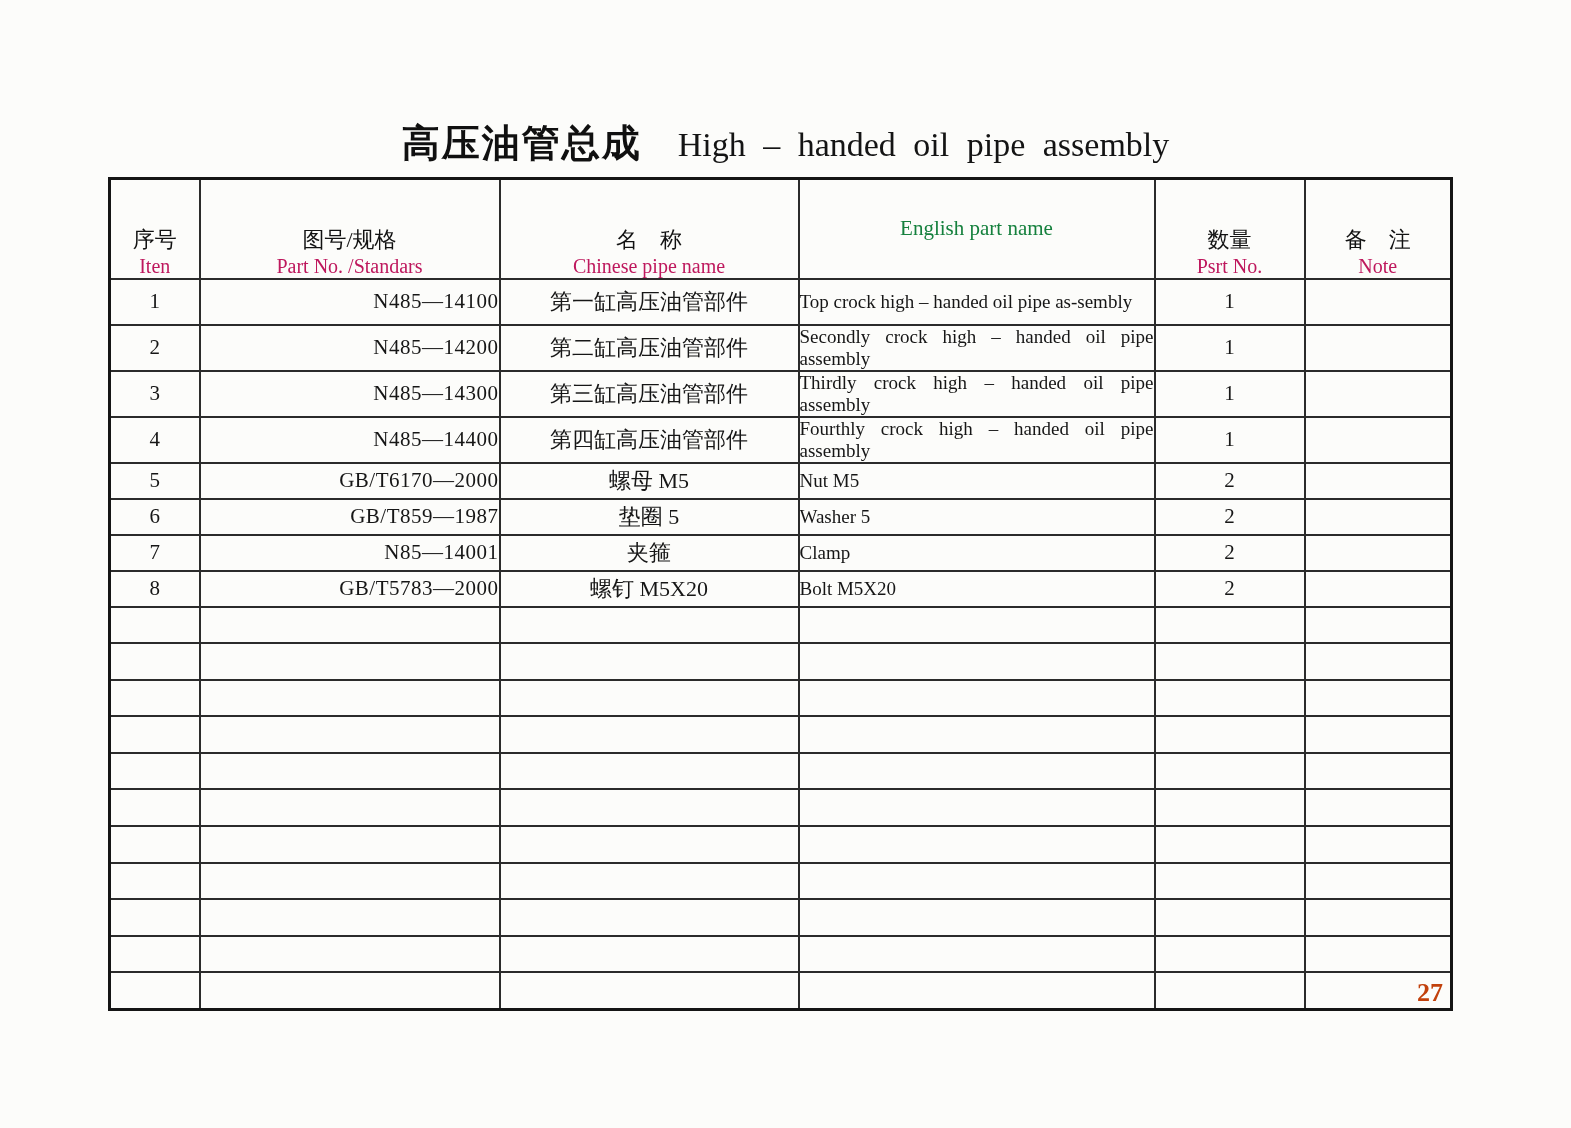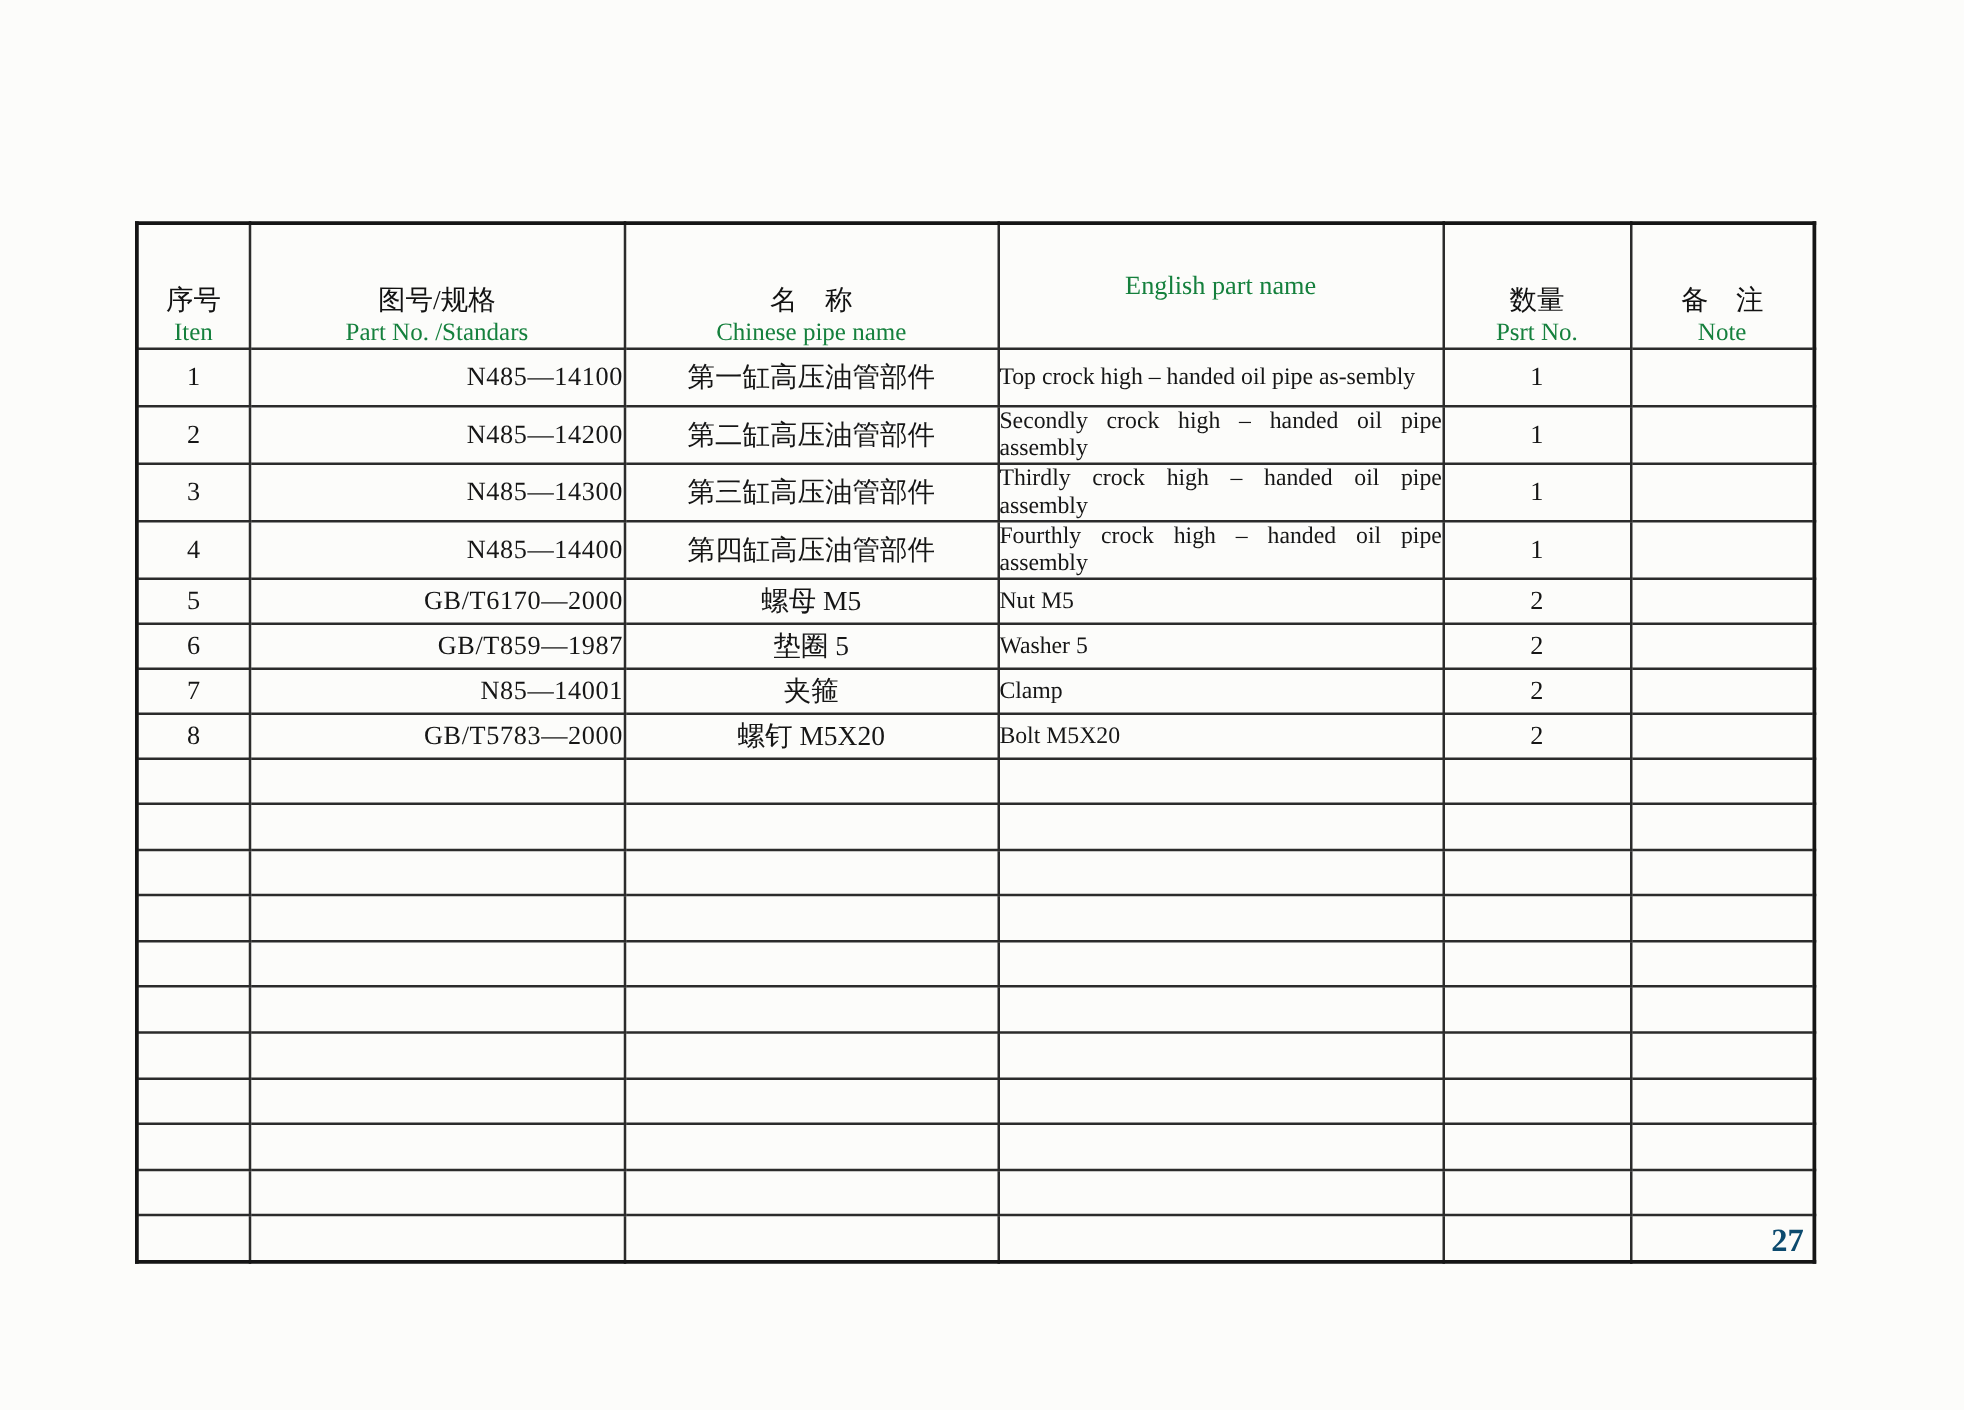--- a/index.html
+++ b/index.html
@@ -33,41 +33,44 @@
   }
   table.parts th, table.parts td {
     border:2px solid #2b2b2b;
     padding:0;
     vertical-align:middle;
     overflow:hidden;
   }
   tr.header-row { height:59px; }
   tr.header-row th { font-weight:400; text-align:center; }
   .h-zh { font-size:22px; line-height:1.25; color:#121212;margin-top:46px; }
-  .h-en { font-size:20px; line-height:1.2; color:#15803d; }
+  .h-en { font-size:20px; line-height:1.2; color:#be185d; }
   .h-single { font-size:21px; color:#15803d; }
   tr.r-tall  { height:46px; }
   tr.r-mid   { height:36px; }
   tr.r-empty { height:36.6px; }
   td.c-item { text-align:center; font-size:21px; }
   td.c-part { text-align:right; padding-left:13px; font-size:21px; letter-spacing:0.5px; }
   td.c-zh   { text-align:center; padding-left:12px; font-size:22px; }
   td.c-en   { text-align:justify; padding:1px 10px 1px 10px; font-size:19px; line-height:22px; }
   td.c-qty  { text-align:center; font-size:21px; }
   td.c-note { }
   .page-number {
     position:absolute; left:1417px; top:978px;
-    font-size:26px; font-weight:700; color:#0c4a6e;
+    font-size:26px; font-weight:700; color:#c2410c;
   }
 </style>
 </head>
 <body>
 
 <div class="page">
 
+  <div class="title-row">
+    <span class="title-zh">高压油管总成</span><span class="title-en">High – handed oil pipe assembly</span>
+  </div>
 
   <table class="parts">
     <colgroup>
       <col style="width:90px">
       <col style="width:300px">
       <col style="width:299px">
       <col style="width:356px">
       <col style="width:150px">
       <col style="width:147px">
     </colgroup>

